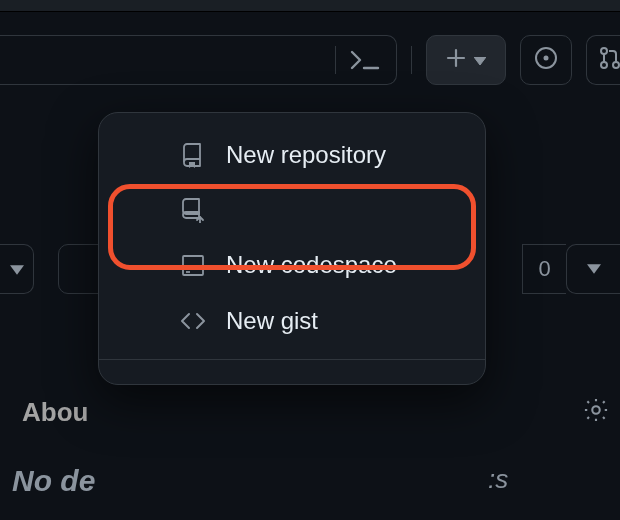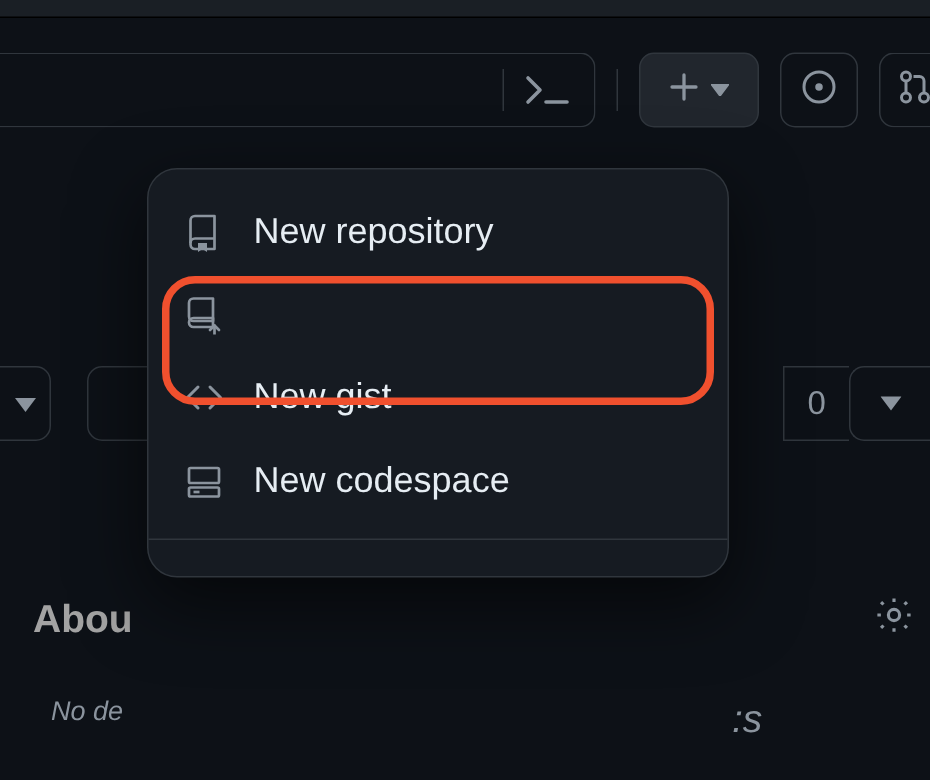--- a/index.html
+++ b/index.html
@@ -143,25 +143,26 @@
     align-items: center;
     justify-content: space-between;
   }
   .about-title {
     font-size: 26px;
     font-weight: 600;
     color: #a3a3a3;
   }
   .desc-text {
     position: absolute;
-    left: 34px;
+    left: 12px;
     top: 464px;
-    font-size: 18px;
+    font-size: 30px;
     font-style: italic;
     color: #8b949e;
+    font-weight: bold;
   }
   .trailing-s {
     position: absolute;
     left: 488px;
     top: 464px;
     font-size: 26px;
     font-style: italic;
     color: #8b949e;
   }
 
@@ -174,24 +175,25 @@
     background: #161b22;
     border: 1px solid #30363d;
     border-radius: 20px;
     padding: 14px 0;
     box-shadow: 0 16px 48px rgba(0,0,0,0.6);
   }
   .menu-item {
     display: flex;
     align-items: center;
     gap: 20px;
-    padding: 14px 24px;
+    padding: 14px 36px;
     font-size: 24px;
     color: #e6edf3;
     cursor: pointer;
+    margin-left: 45px;
   }
   .menu-item .mi-icon {
     width: 26px;
     display: flex;
     justify-content: center;
     color: #8b949e;
   }
   .menu-item .mi-icon svg { stroke: #8b949e; fill: none; }
   .menu-sep {
     height: 1px;
@@ -308,35 +310,35 @@
           <path d="M5 2 h13 v15 h-13 a3 3 0 0 1 -3 -3 V5 a3 3 0 0 1 3 -3 Z"></path>
           <path d="M2 13 a3 3 0 0 1 3 -3 h13" opacity="0"></path>
           <path d="M2 18 a3 3 0 0 1 3 -3 h13 v6 h-13 a3 3 0 0 1 -3 -3 Z"></path>
           <path d="M19 26 v-6"></path>
           <path d="M16 23 l3 -3 l3 3"></path>
         </svg>
       </span>
     </div>
     <div class="menu-item">
       <span class="mi-icon">
-        <svg width="26" height="18" viewBox="0 0 26 18" stroke-width="2" stroke-linecap="round" stroke-linejoin="round">
-          <polyline points="9,2 2,9 9,16"></polyline>
-          <polyline points="17,2 24,9 17,16"></polyline>
-        </svg>
-      </span>
-      <span>New gist</span>
-    </div>
-    <div class="menu-item">
-      <span class="mi-icon">
         <svg width="24" height="22" viewBox="0 0 24 22" stroke-width="1.8" stroke-linejoin="round">
           <rect x="2" y="2" width="20" height="10" rx="1"></rect>
           <rect x="2" y="15" width="20" height="6" rx="1"></rect>
           <line x1="5" y1="18" x2="9" y2="18"></line>
         </svg>
       </span>
       <span>New codespace</span>
     </div>
+    <div class="menu-item">
+      <span class="mi-icon">
+        <svg width="26" height="18" viewBox="0 0 26 18" stroke-width="2" stroke-linecap="round" stroke-linejoin="round">
+          <polyline points="9,2 2,9 9,16"></polyline>
+          <polyline points="17,2 24,9 17,16"></polyline>
+        </svg>
+      </span>
+      <span>New gist</span>
+    </div>
     <div class="menu-sep"></div>
   </div>
 
   <div class="highlight"></div>
 
 </div>
 
 </body></html>

